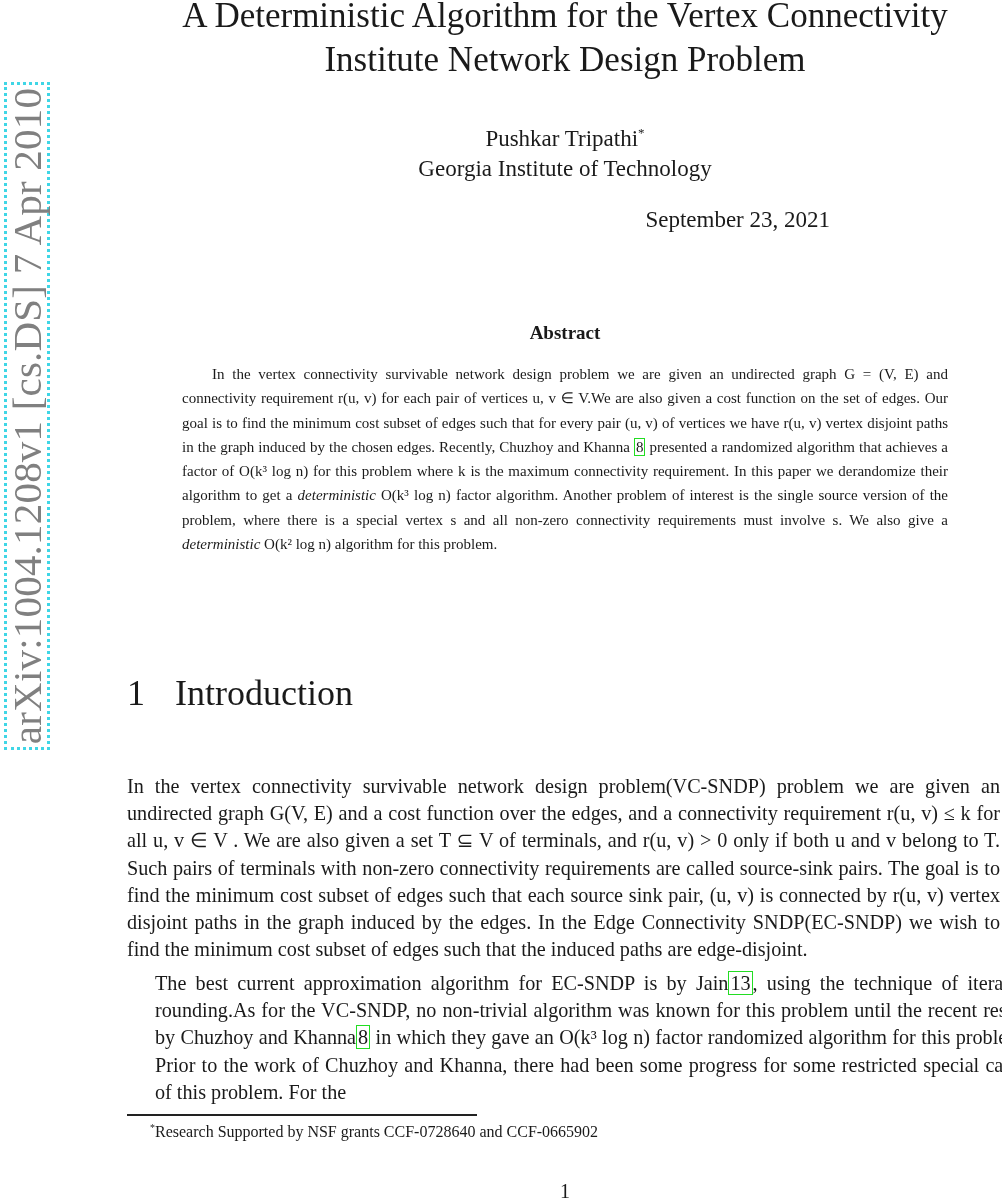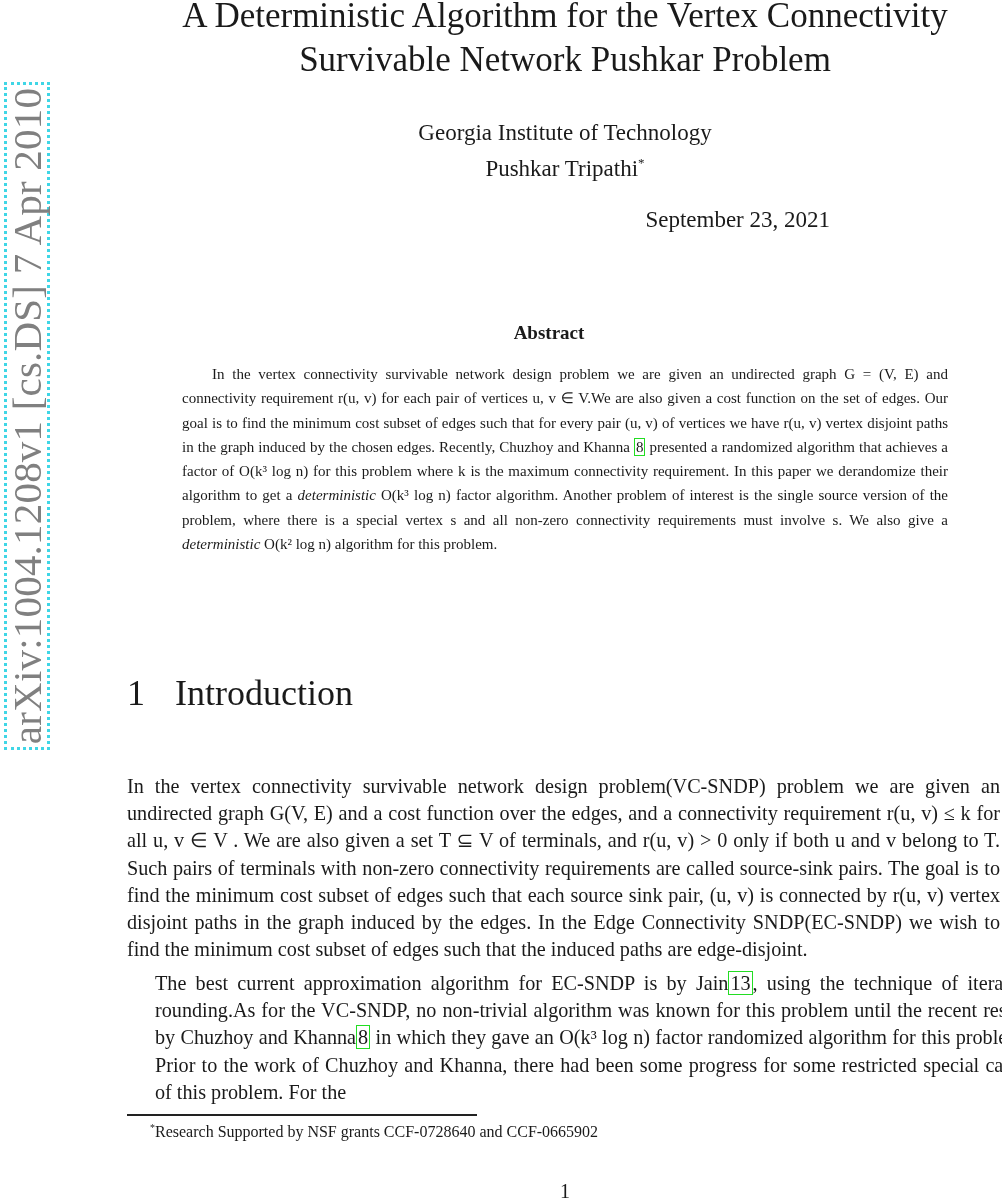--- a/index.html
+++ b/index.html
@@ -31,21 +31,21 @@
     position: absolute; left: 300px; width: 530px; top: 118px;
     text-align: center; font-family: "Liberation Serif", serif;
     font-size: 23px; line-height: 30px;
   }
   .date {
     position: absolute; left: 300px; width: 530px; top: 205px;
     text-align: right; font-family: "Liberation Serif", serif;
     font-size: 23px; line-height: 30px;
   }
   .abstract-heading {
-    position: absolute; left: 284px; width: 530px; top: 322px;
+    position: absolute; left: 300px; width: 530px; top: 322px;
     text-align: center; font-family: "Liberation Serif", serif;
     font-weight: bold; font-size: 19px;
   }
   .abstract-body {
     position: absolute; left: 182px; width: 766px; top: 362px;
     font-family: "Liberation Serif", serif;
     font-size: 15px; line-height: 24.3px; text-align: justify;
     text-indent: 30px;
   }
   .section-heading {
@@ -81,28 +81,28 @@
 </style>
 </head>
 <body>
 
 <div class="arxiv-stamp">
   <span class="arxiv-text">arXiv:1004.1208v1  [cs.DS]  7 Apr 2010</span>
 </div>
 
 <div class="title">
   <div>A Deterministic Algorithm for the Vertex Connectivity</div>
-  <div>Survivable Network Pushkar Problem</div>
+  <div>Institute Network Design Problem</div>
 </div>
 
 <div class="author-block">
-  <div>Georgia Institute of Technology</div>
   <div>
     <span>Pushkar Tripathi</span><sup style="font-size:13px">*</sup>
   </div>
+  <div>Georgia Institute of Technology</div>
 </div>
 
 <div class="date">September 23, 2021</div>
 
 <div class="abstract-heading">Abstract</div>
 
 <div class="abstract-body">
   <span>In the vertex connectivity survivable network design problem we are given an undirected graph G = (V, E) and connectivity requirement r(u, v) for each pair of vertices u, v ∈ V.We are also given a cost function on the set of edges. Our goal is to find the minimum cost subset of edges such that for every pair (u, v) of vertices we have r(u, v) vertex disjoint paths in the graph induced by the chosen edges. Recently, Chuzhoy and Khanna </span><span class="cite">8</span><span> presented a randomized algorithm that achieves a factor of O(k³ log n) for this problem where k is the maximum connectivity requirement. In this paper we derandomize their algorithm to get a </span><i>deterministic</i><span> O(k³ log n) factor algorithm. Another problem of interest is the single source version of the problem, where there is a special vertex s and all non-zero connectivity requirements must involve s.  We also give a </span><i>deterministic</i><span> O(k² log n) algorithm for this problem.</span>
 </div>
 

